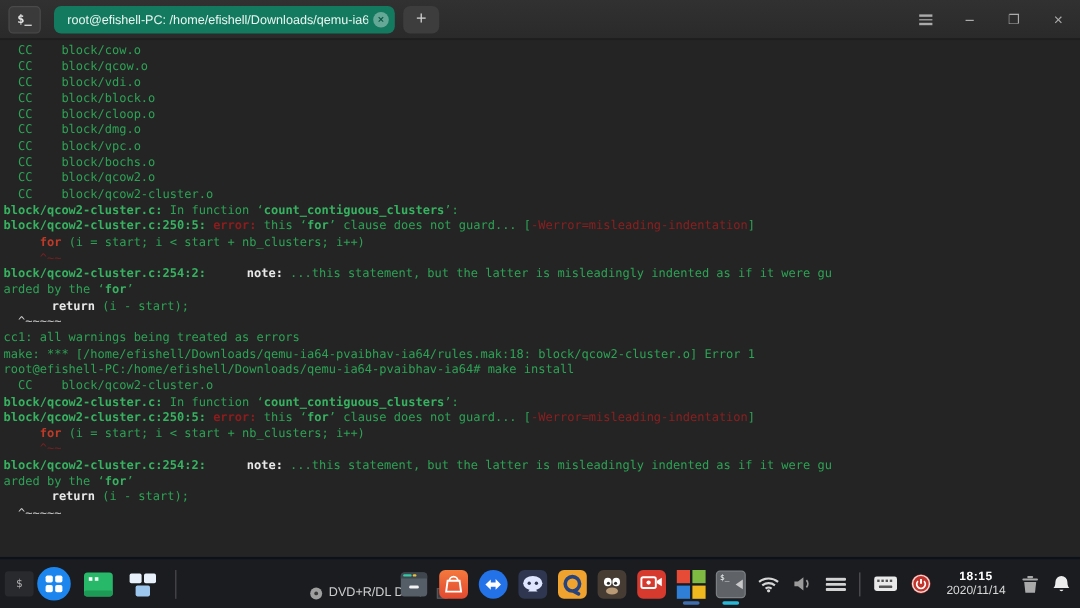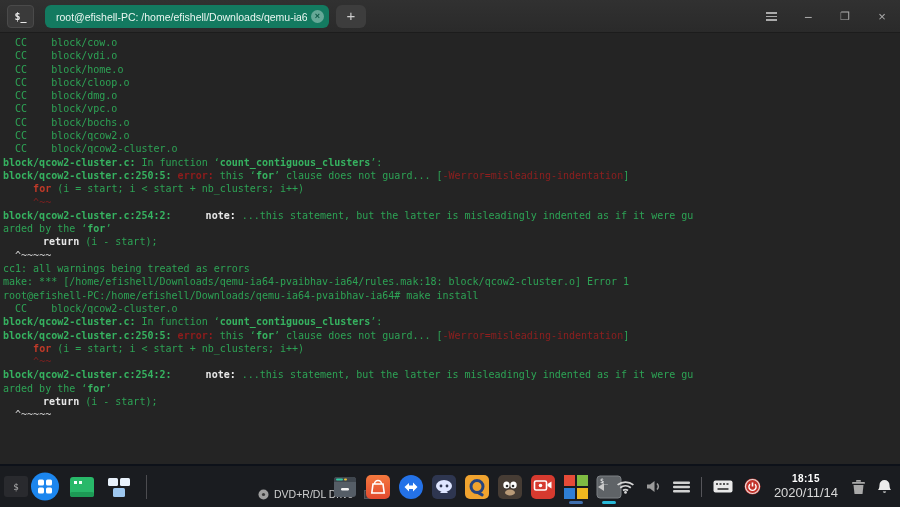--- a/index.html
+++ b/index.html
@@ -58,21 +58,21 @@
   .dock-apps { position:absolute; left:330px; top:0; height:41px; display:flex; align-items:center; gap:3px; z-index:2; }
   .dock-item { position:relative; width:30px; height:34px; display:flex; align-items:center; justify-content:center; }
   .run-dot { position:absolute; bottom:0px; left:50%; transform:translateX(-50%);
              width:14px; height:3px; border-radius:2px; }
 
   .tray { position:absolute; right:8px; top:0; height:41px; display:flex; align-items:center; gap:11px; z-index:2; }
   .tray-item { display:flex; align-items:center; justify-content:center; }
   .tray-sep { width:1px; height:20px; background:#55555a; }
   .clock { text-align:center; color:#ffffff; line-height:1; margin:0 2px; }
   .clock-time { font-size:10px; font-weight:bold; letter-spacing:.5px; }
-  .clock-date { font-size:13px; color:#d8d8d8; margin-top:2px; }
+  .clock-date { font-size:10px; color:#d8d8d8; margin-top:2px; }
 </style>
 </head>
 <body>
 
 <div class="terminal-window">
   <div class="tabbar">
     <div class="app-icon">$_</div>
     <div class="tab">
       <div class="tab-title">root@efishell-PC: /home/efishell/Downloads/qemu-ia64-pvai..</div>
       <div class="tab-close">×</div>
@@ -84,22 +84,23 @@
           <span></span>
           <span></span>
         </div>
       <div class="wc wc-min">−</div>
       <div class="wc wc-max">❐</div>
       <div class="wc">×</div>
     </div>
   </div>
   <div class="term-body" id="term-lines">
       <div class="tline"><span class="c-g">  CC    block/cow.o</span></div>
+      <div class="tline"><span class="c-g">  CC    block/qcow.o</span></div>
       <div class="tline"><span class="c-g">  CC    block/vdi.o</span></div>
-      <div class="tline"><span class="c-g">  CC    block/home.o</span></div>
+      <div class="tline"><span class="c-g">  CC    block/block.o</span></div>
       <div class="tline"><span class="c-g">  CC    block/cloop.o</span></div>
       <div class="tline"><span class="c-g">  CC    block/dmg.o</span></div>
       <div class="tline"><span class="c-g">  CC    block/vpc.o</span></div>
       <div class="tline"><span class="c-g">  CC    block/bochs.o</span></div>
       <div class="tline"><span class="c-g">  CC    block/qcow2.o</span></div>
       <div class="tline"><span class="c-g">  CC    block/qcow2-cluster.o</span></div>
       <div class="tline"><span class="c-gb">block/qcow2-cluster.c:</span><span class="c-g"> In function </span><span class="c-g">‘</span><span class="c-gb">count_contiguous_clusters</span><span class="c-g">’:</span></div>
       <div class="tline"><span class="c-gb">block/qcow2-cluster.c:250:5:</span><span class="c-g"> </span><span class="c-eb">error:</span><span class="c-g"> this </span><span class="c-g">‘</span><span class="c-gb">for</span><span class="c-g">’</span><span class="c-g"> clause does not guard... [</span><span class="c-er">-Werror=misleading-indentation</span><span class="c-g">]</span></div>
       <div class="tline"><span class="c-g">     </span><span class="c-rb">for</span><span class="c-g"> (i = start; i &lt; start + nb_clusters; i++)</span></div>
       <div class="tline"><span class="c-g">     </span><span class="c-cr">^~~</span></div>

